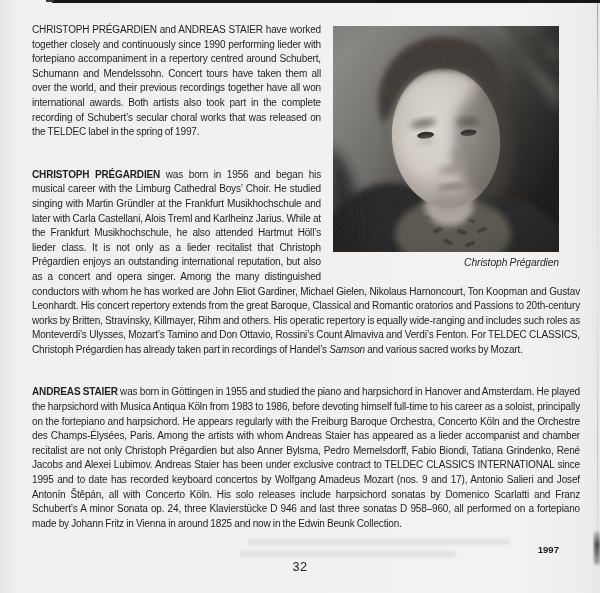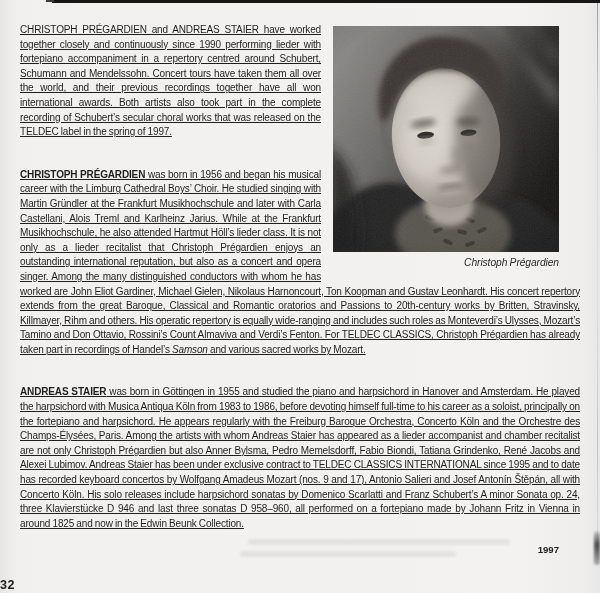--- a/index.html
+++ b/index.html
@@ -27,40 +27,40 @@
   .ghost{position:absolute;background:#8e8d8b;opacity:.14;filter:blur(1.1px);border-radius:2px;}
   .ghost.g1{left:248px;top:539px;width:262px;height:6px;}
   .ghost.g2{left:240px;top:551px;width:216px;height:6px;}
   .ghost.g3{left:338px;top:290px;width:150px;height:5px;opacity:.05;}
 
   .content{
     position:absolute;left:20px;top:23px;width:560px;
     font-size:10px;line-height:14.6px;letter-spacing:-.15px;word-spacing:-.4px;
     color:#201f1e;text-align:justify;
   }
-  .content p{margin:0 0 28px 0;text-decoration:underline;}
+  .content p{margin:0 0 28px 12px;}
   .content p:last-child{margin-bottom:0;}
   .run-bold{font-weight:700;}
   .run-italic{font-style:italic;}
 
   figure.photo-fig{
     float:right;width:226px;margin:3px 21px 10px 12px;padding:0;
   }
   .photo{width:226px;height:226px;display:block;background:#444;}
   figcaption{
     font-size:10.3px;font-style:italic;letter-spacing:-.1px;
     color:#2b2a29;text-align:right;margin-top:5px;line-height:12px;
   }
   .year{
     position:absolute;top:544px;right:41px;
     font-size:9.6px;font-weight:700;letter-spacing:0;color:#242322;margin-left:48px;
   }
   .page-number{
-    position:absolute;top:578px;left:0;right:0;
-    font-size:12.6px;color:#232221;letter-spacing:.5px;font-weight:bold;
+    position:absolute;top:560px;left:0;right:0;text-align:center;
+    font-size:12.6px;color:#232221;letter-spacing:.5px;
   }
 </style>
 </head>
 <body>
 
 <div class="page">
 
   <div class="edge-top"></div>
   <div class="edge-right"></div>
   <div class="edge-smudge"></div>

